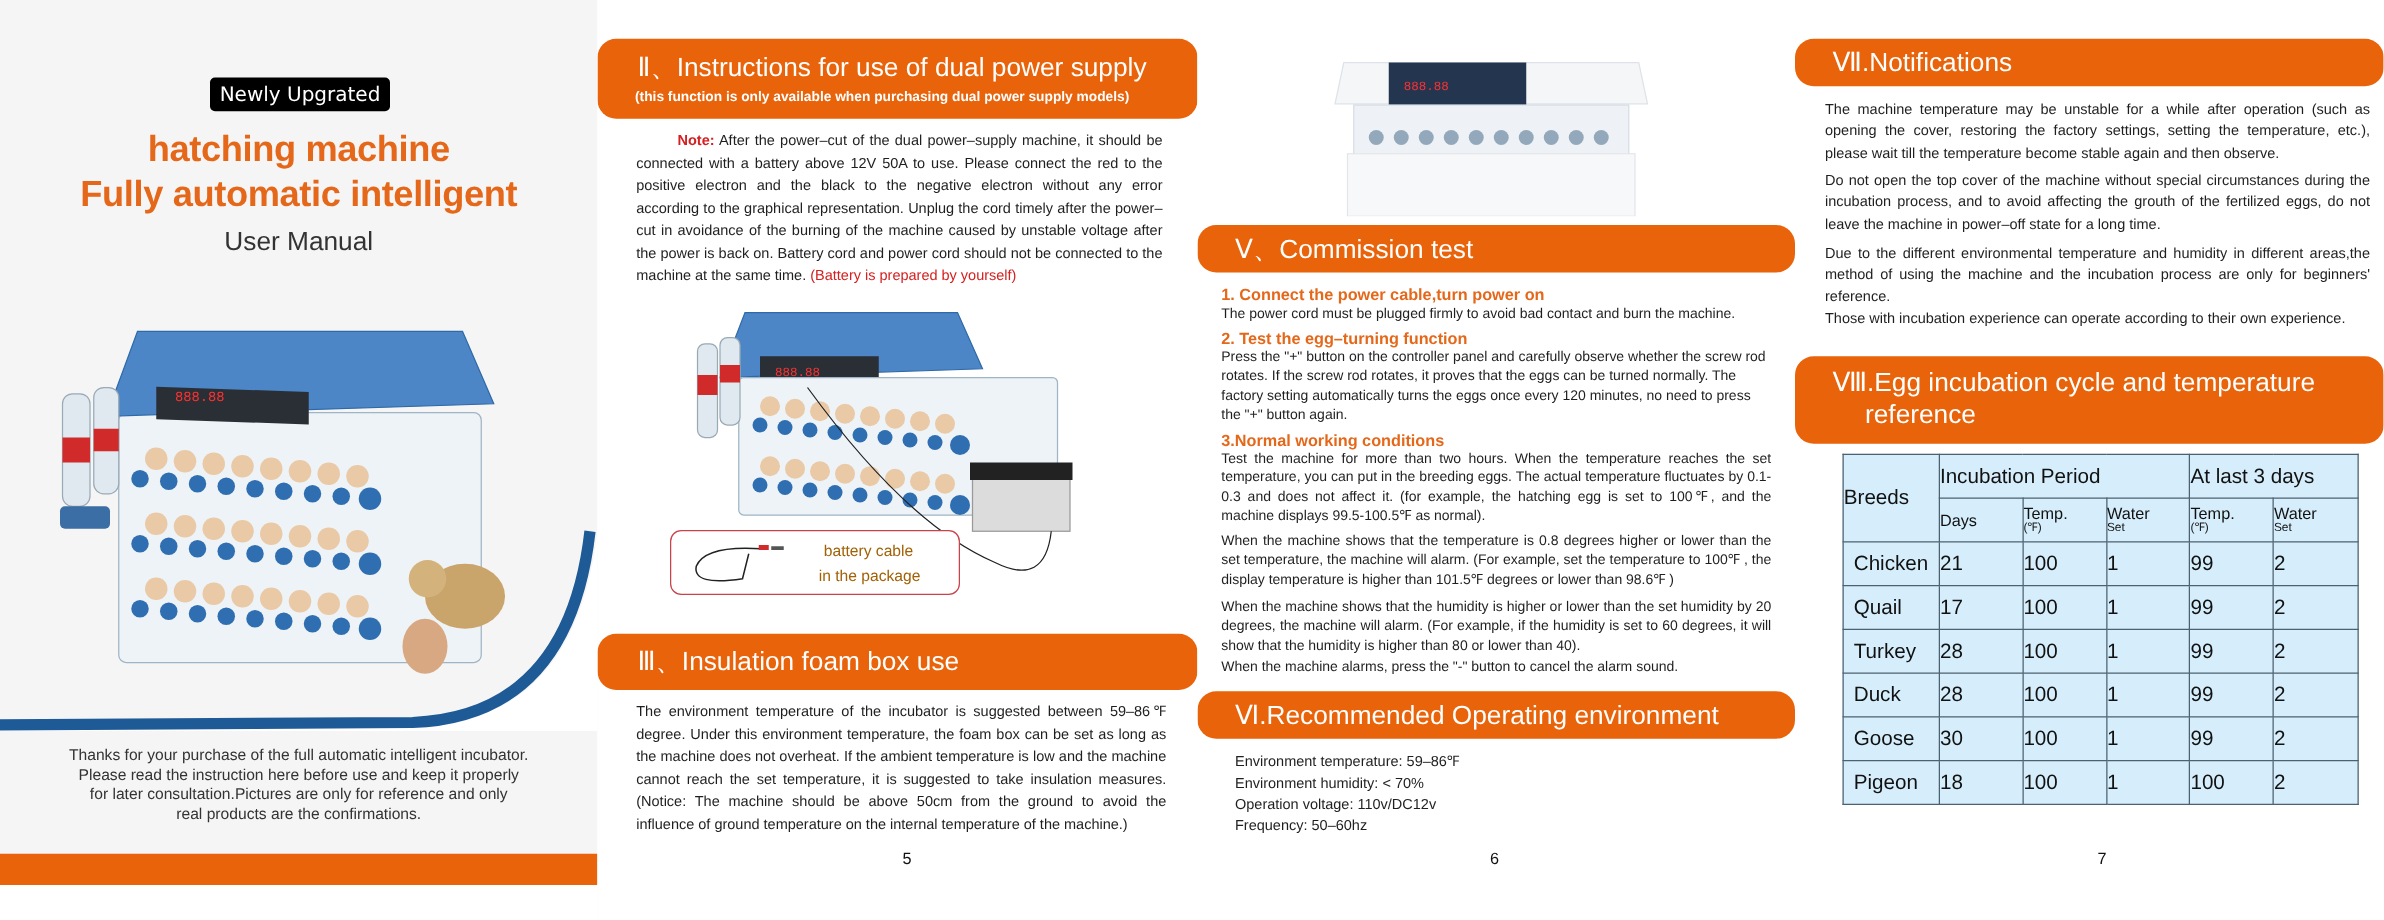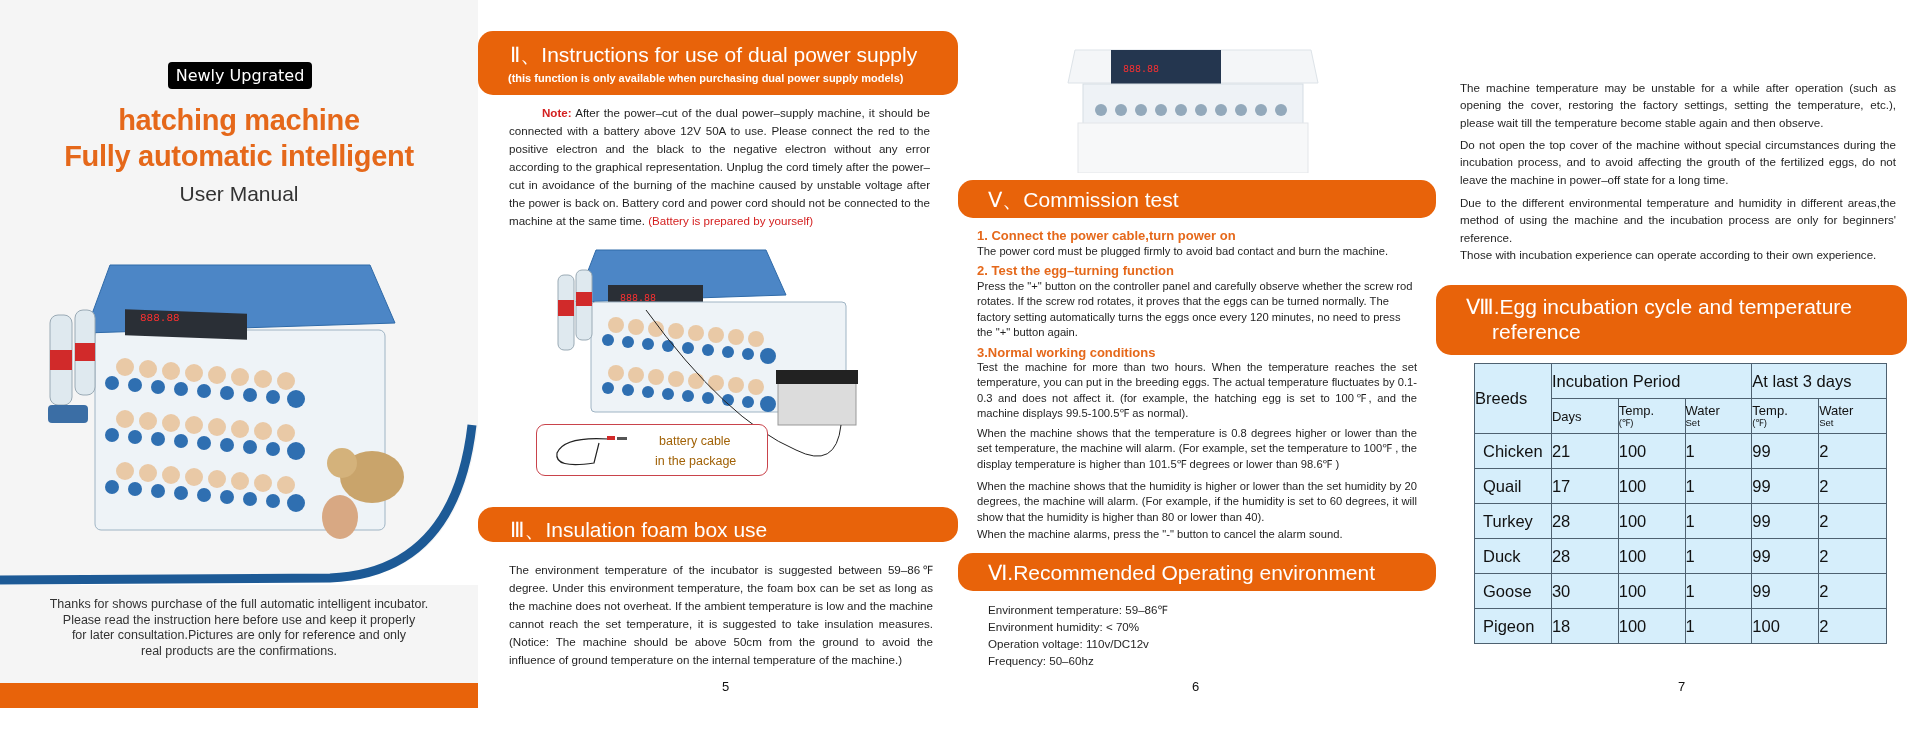--- a/index.html
+++ b/index.html
@@ -107,21 +107,21 @@
     <rect x="75" y="55" width="20" height="85" rx="8" fill="#dfe9ef" stroke="#9aaab5"></rect>
     <rect x="75" y="88" width="20" height="18" fill="#d12a2a"></rect>
     <rect x="48" y="150" width="40" height="18" rx="4" fill="#3b6ea5"></rect>
 
     <ellipse cx="340" cy="262" rx="18" ry="22" fill="#d8a883"></ellipse>
     <ellipse cx="372" cy="222" rx="32" ry="26" fill="#c9a46b"></ellipse>
     <circle cx="342" cy="208" r="15" fill="#d4b27b"></circle>
   </svg>
 
   <div class="cover-text">
-    <div>Thanks for shows purchase of the full automatic intelligent incubator.</div>
+    <div>Thanks for your purchase of the full automatic intelligent incubator.</div>
     <div>Please read the instruction here before use and keep it properly</div>
     <div>for later consultation.Pictures are only for reference and only</div>
     <div>real products are the confirmations.</div>
   </div>
   <div class="cover-bar"></div>
   <div class="cover-bottom"></div>
 </div>
 
 <div class="page" id="p5">
   <div class="band" style="left:0; top:31px; width:480px; height:64px;">
@@ -179,21 +179,21 @@
       <path d="M60 8 Q15 5 8 22 Q5 38 45 32 L50 12" fill="none" stroke="#222" stroke-width="1.2"></path>
       <rect x="58" y="5" width="8" height="4" fill="#d12a2a"></rect>
       <rect x="68" y="6" width="10" height="3" fill="#555"></rect>
     </svg>
     <div class="lbl">
       <div style="padding-left:4px;">battery cable</div>
       <div>in the package</div>
     </div>
   </div>
 
-  <div class="band" style="left:0; top:507px; width:480px; height:35px;">
+  <div class="band" style="left:0; top:507px; width:480px; height:45px;">
     <div class="h" style="position:absolute; left:32px; top:11px;">Ⅲ、Insulation foam box use</div>
   </div>
 
   <div class="body-text" style="left:31px; top:561px; width:424px;">The environment temperature of the incubator is suggested between 59–86℉ degree. Under this environment temperature, the foam box can be set as long as the machine does not overheat. If the ambient temperature is low and the machine cannot reach the set temperature, it is suggested to take insulation measures.(Notice: The machine should be above 50cm from the ground to avoid the influence of ground temperature on the internal temperature of the machine.)</div>
 
   <div class="pnum" style="left:244px; top:679px;">5</div>
 </div>
 
 <div class="page" id="p6">
   <svg class="p6-photo" viewBox="0 0 260 135">
@@ -240,20 +240,23 @@
     <div>Environment temperature: 59–86℉</div>
     <div>Environment humidity: &lt; 70%</div>
     <div>Operation voltage: 110v/DC12v</div>
     <div>Frequency: 50–60hz</div>
   </div>
 
   <div class="pnum" style="left:234px; top:679px;">6</div>
 </div>
 
 <div class="page" id="p7">
+  <div class="band" style="left:0; top:31px; width:471px; height:38px;">
+    <div class="h" style="position:absolute; left:30px; top:8px;">Ⅶ.Notifications</div>
+  </div>
 
   <div class="p7-text" style="top:79px;">The machine temperature may be unstable for a while after operation (such as opening the cover, restoring the factory settings, setting the temperature, etc.), please wait till the temperature become stable again and then observe.</div>
   <div class="p7-text" style="top:136px;">Do not open the top cover of the machine without special circumstances during the incubation process, and to avoid affecting the grouth of the fertilized eggs, do not leave the machine in power–off state for a long time.</div>
   <div class="p7-text" style="top:194px;">Due to the different environmental temperature and humidity in different areas,the method of using the machine and the incubation process are only for beginners' reference.</div>
   <div class="p7-text" style="top:246px;">Those with incubation experience can operate according to their own experience.</div>
 
   <div class="band" style="left:0; top:285px; width:471px; height:70px;">
     <div class="h" style="position:absolute; left:30px; top:10px;">Ⅷ.Egg incubation cycle and temperature</div>
     <div class="h" style="position:absolute; left:56px; top:35px;">reference</div>
   </div>

